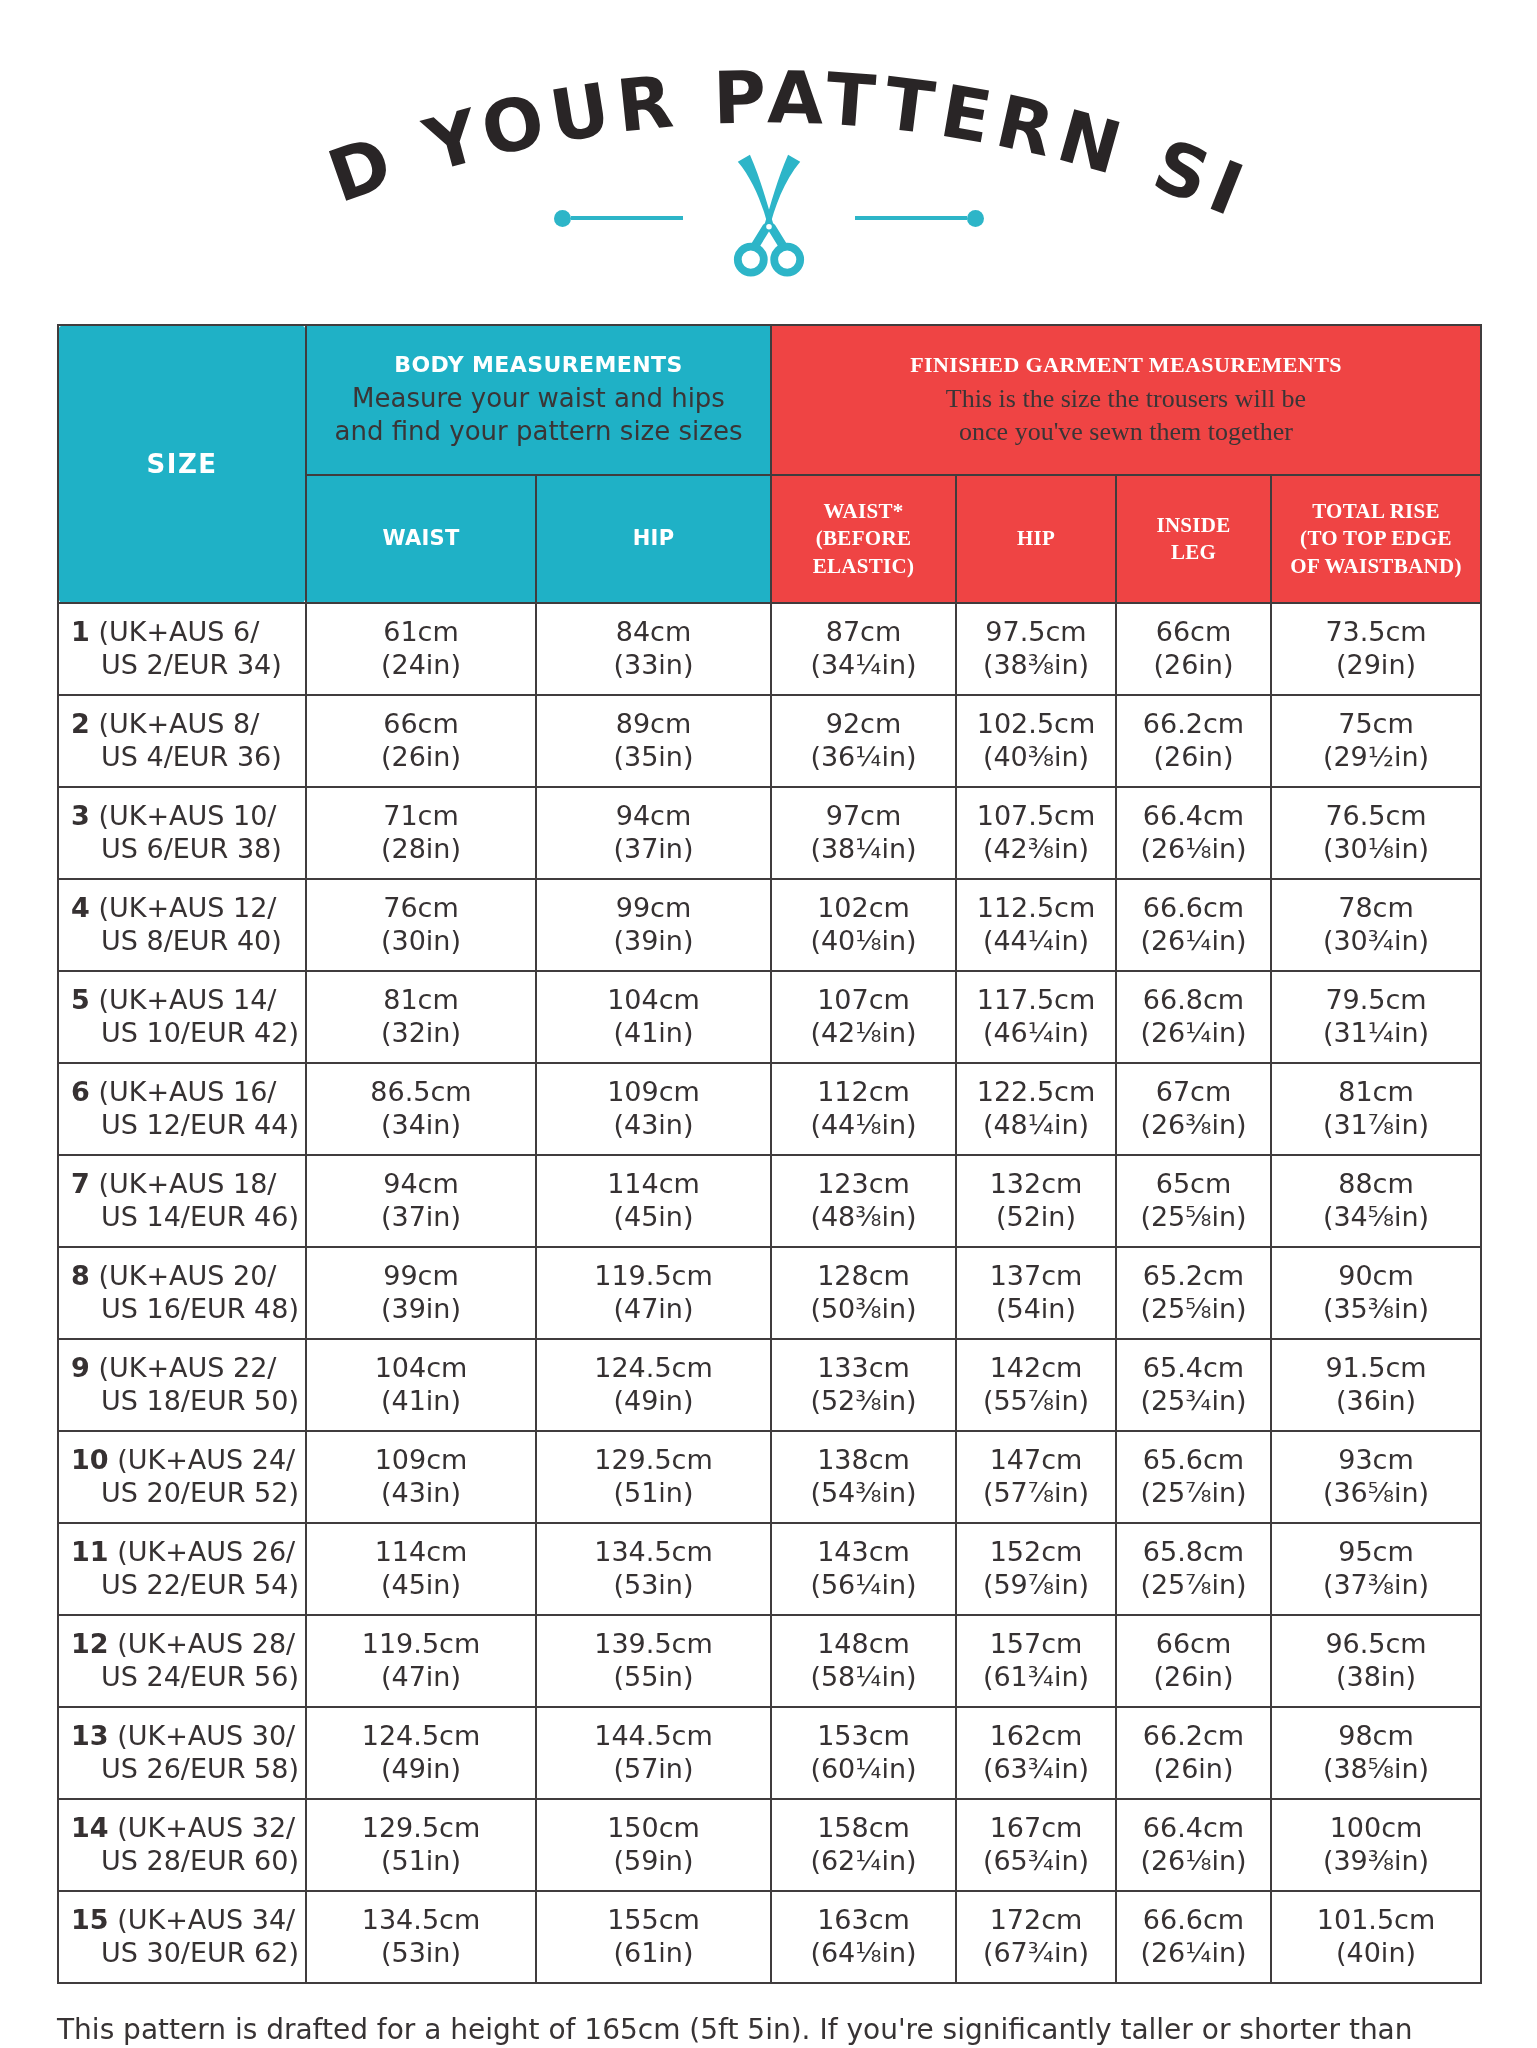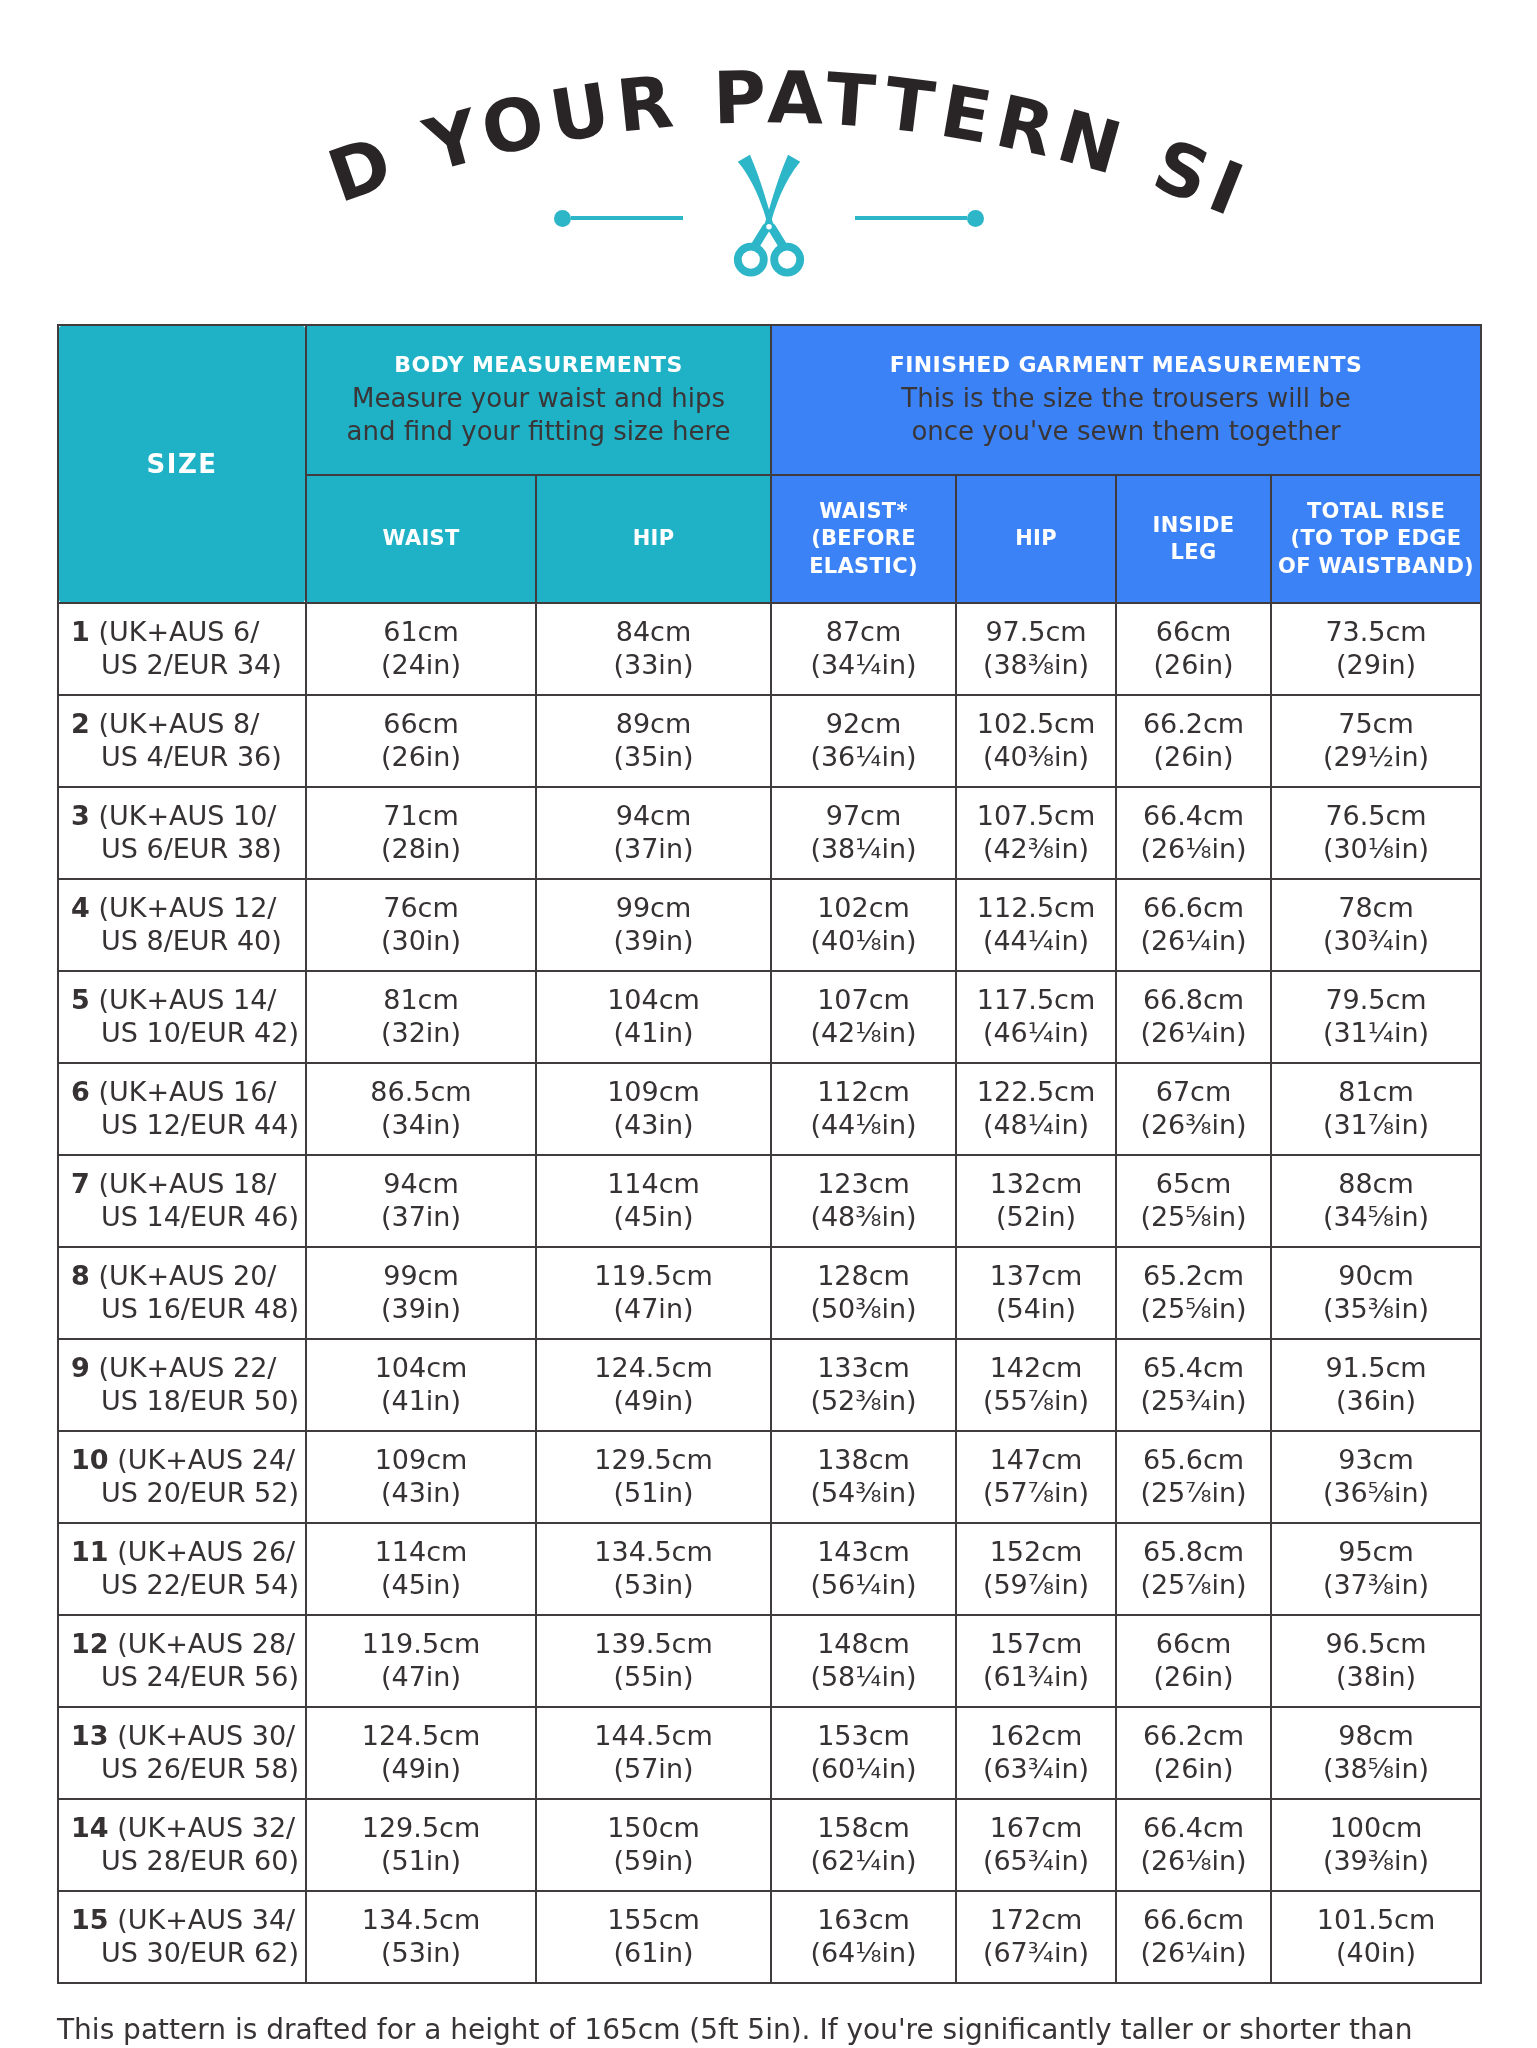--- a/index.html
+++ b/index.html
@@ -42,21 +42,21 @@
   .size-chart col.c-gwaist{width:185px;}
   .size-chart col.c-ghip{width:160px;}
   .size-chart col.c-leg{width:155px;}
   .size-chart col.c-rise{width:210px;}
   .size-chart th,.size-chart td{
     border:2px solid #403c3d;
     padding:4px 6px;
     vertical-align:middle;
   }
   .bg-teal{background:#1fb1c6;}
-  .bg-pink{background:#3b82f6;}
+  .bg-pink{background:#ef4444;font-family:Liberation Serif, serif;}
 
   .size-head{
     color:#ffffff;font-size:26px;font-weight:700;letter-spacing:1.5px;
     text-align:center;
     border-radius:6px;
   }
   .group-head{vertical-align:top;padding-top:14px;height:140px;}
   .group-title{
     color:#ffffff;font-size:22px;font-weight:700;letter-spacing:.4px;
     text-align:center;line-height:1.25;
@@ -129,21 +129,21 @@
         <col class="c-ghip">
         <col class="c-leg">
         <col class="c-rise">
     </colgroup>
     <thead>
       <tr>
         <th class="bg-teal size-head" rowspan="2">SIZE</th>
         <th class="bg-teal group-head" colspan="2">
           <div class="group-title">BODY MEASUREMENTS</div>
           <div class="group-sub">Measure your waist and hips
-and find your fitting size here</div>
+and find your pattern size sizes</div>
         </th>
         <th class="bg-pink group-head" colspan="4">
           <div class="group-title">FINISHED GARMENT MEASUREMENTS</div>
           <div class="group-sub">This is the size the trousers will be
 once you've sewn them together</div>
         </th>
       </tr>
       <tr>
         <th class="bg-teal col-head">WAIST</th>
         <th class="bg-teal col-head">HIP</th>

